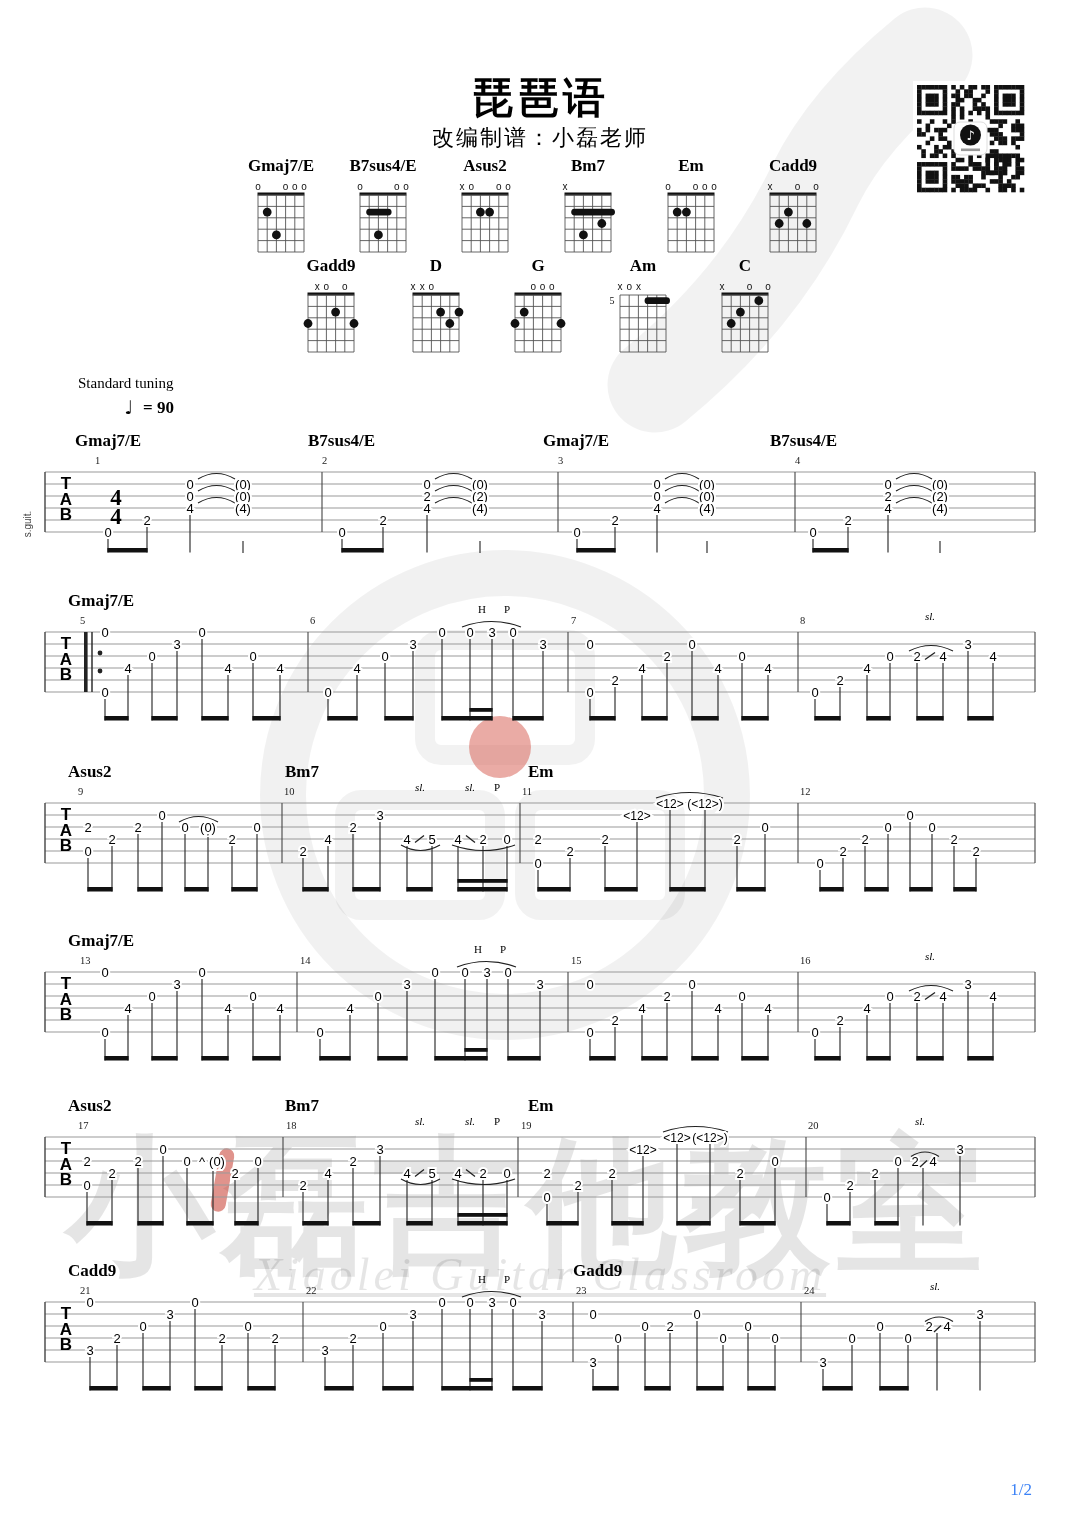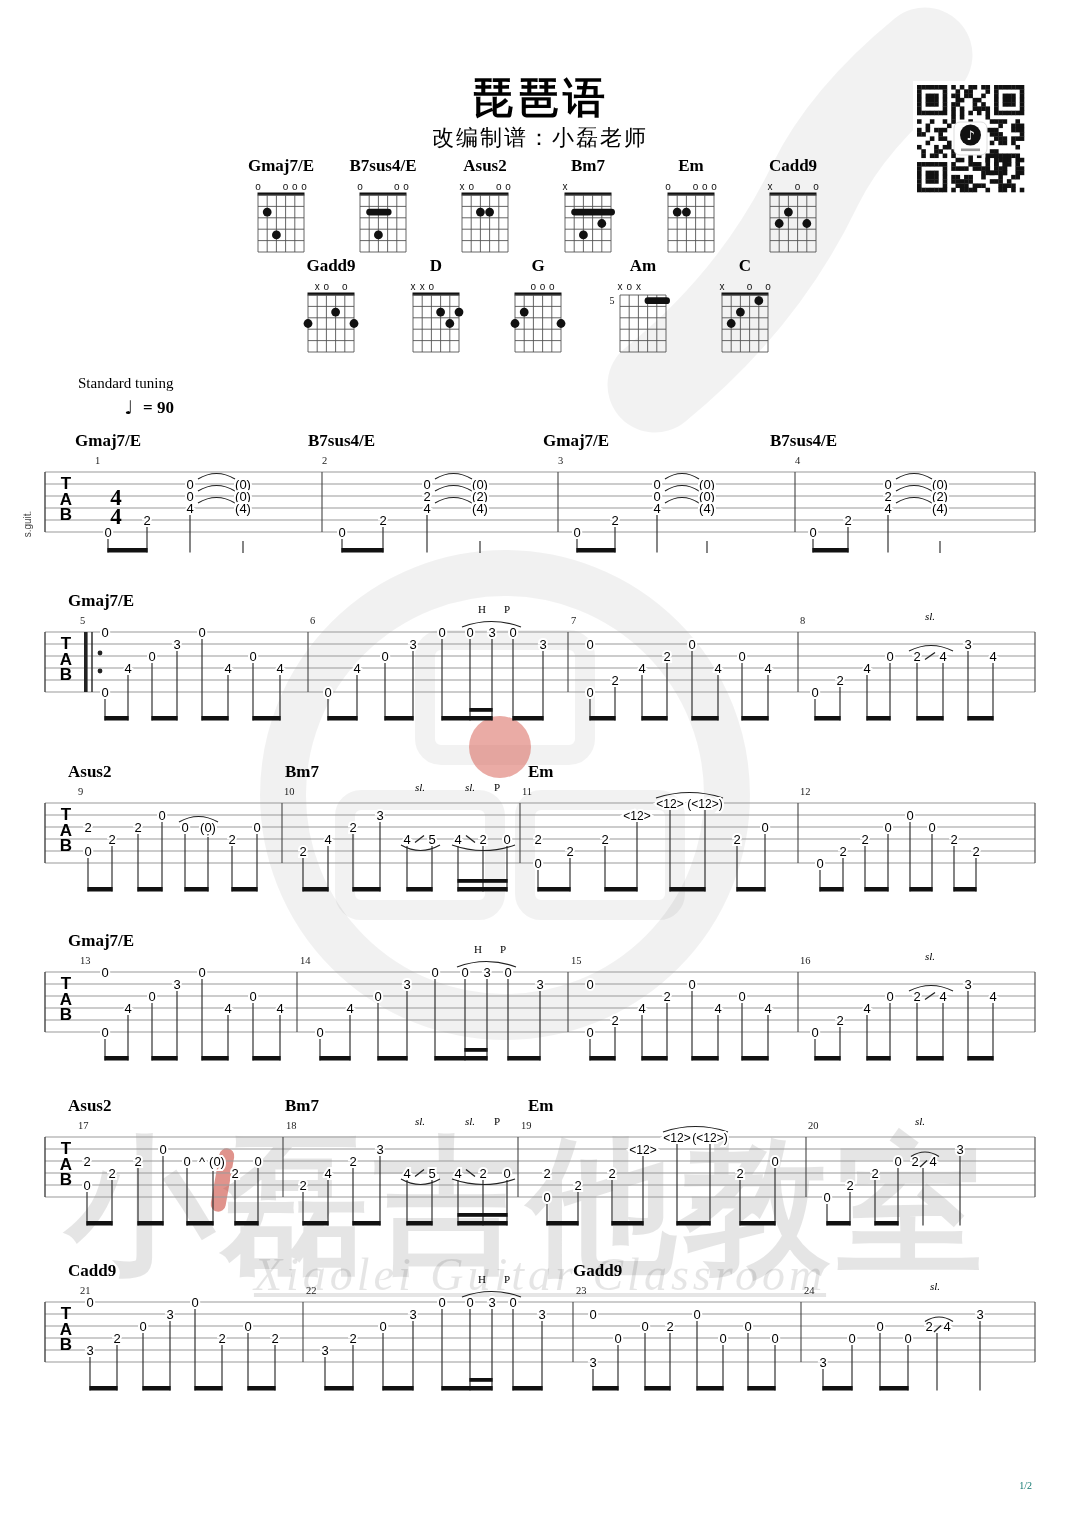--- a/index.html
+++ b/index.html
@@ -10,21 +10,21 @@
          letter-spacing:4px;color:#000;font-family:"Liberation Serif",serif;}
   .subtitle{left:0;top:123px;width:100%;text-align:center;font-size:22px;color:#000;
             letter-spacing:2px;}
   .wm-text{left:48px;top:1108px;width:960px;text-align:center;font-size:148px;font-weight:bold;
            color:rgba(0,0,0,0.10);letter-spacing:6px;white-space:nowrap;z-index:0;}
   .wm-script{left:140px;top:1248px;width:800px;text-align:center;font-size:46px;
              font-style:italic;color:rgba(0,0,0,0.10);letter-spacing:4px;z-index:0;
              font-family:"Liberation Serif",serif;text-decoration:underline;}
   .wm-red{left:215px;top:1148px;width:15px;height:64px;background:rgba(198,58,45,0.55);
           border-radius:8px;transform:rotate(10deg);z-index:0;}
-  .pagenum{right:48px;top:1480px;font-size:10px;color:#0f766e;}
+  .pagenum{right:48px;top:1480px;font-size:17px;color:#3b82f6;}
   svg{position:absolute;left:0;top:0;z-index:1;}
   .hdr{z-index:2;}
 </style>
 </head>
 <body>
 
 <div class="page">
   <div class="abs wm-text">小磊吉他教室</div>
   <div class="abs wm-script">Xiaolei Guitar Classroom</div>
   <div class="abs wm-red"></div>

